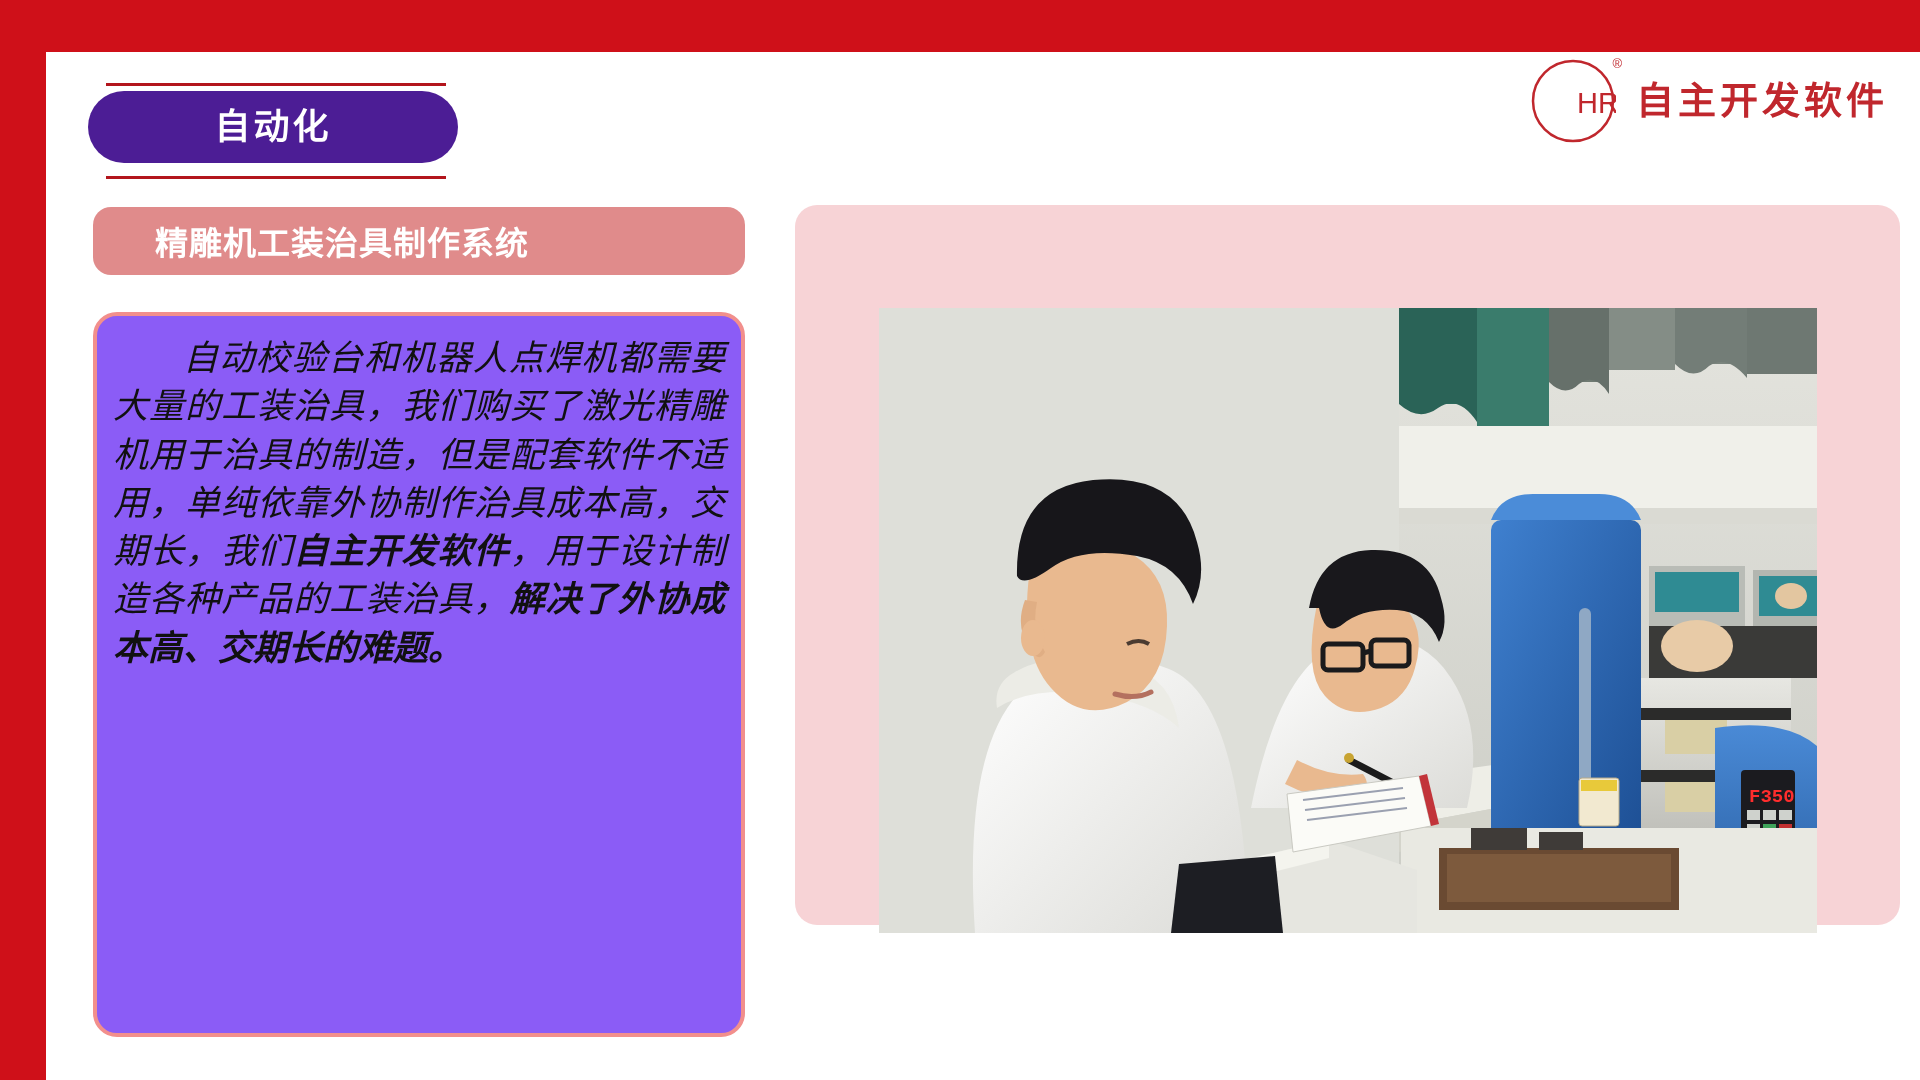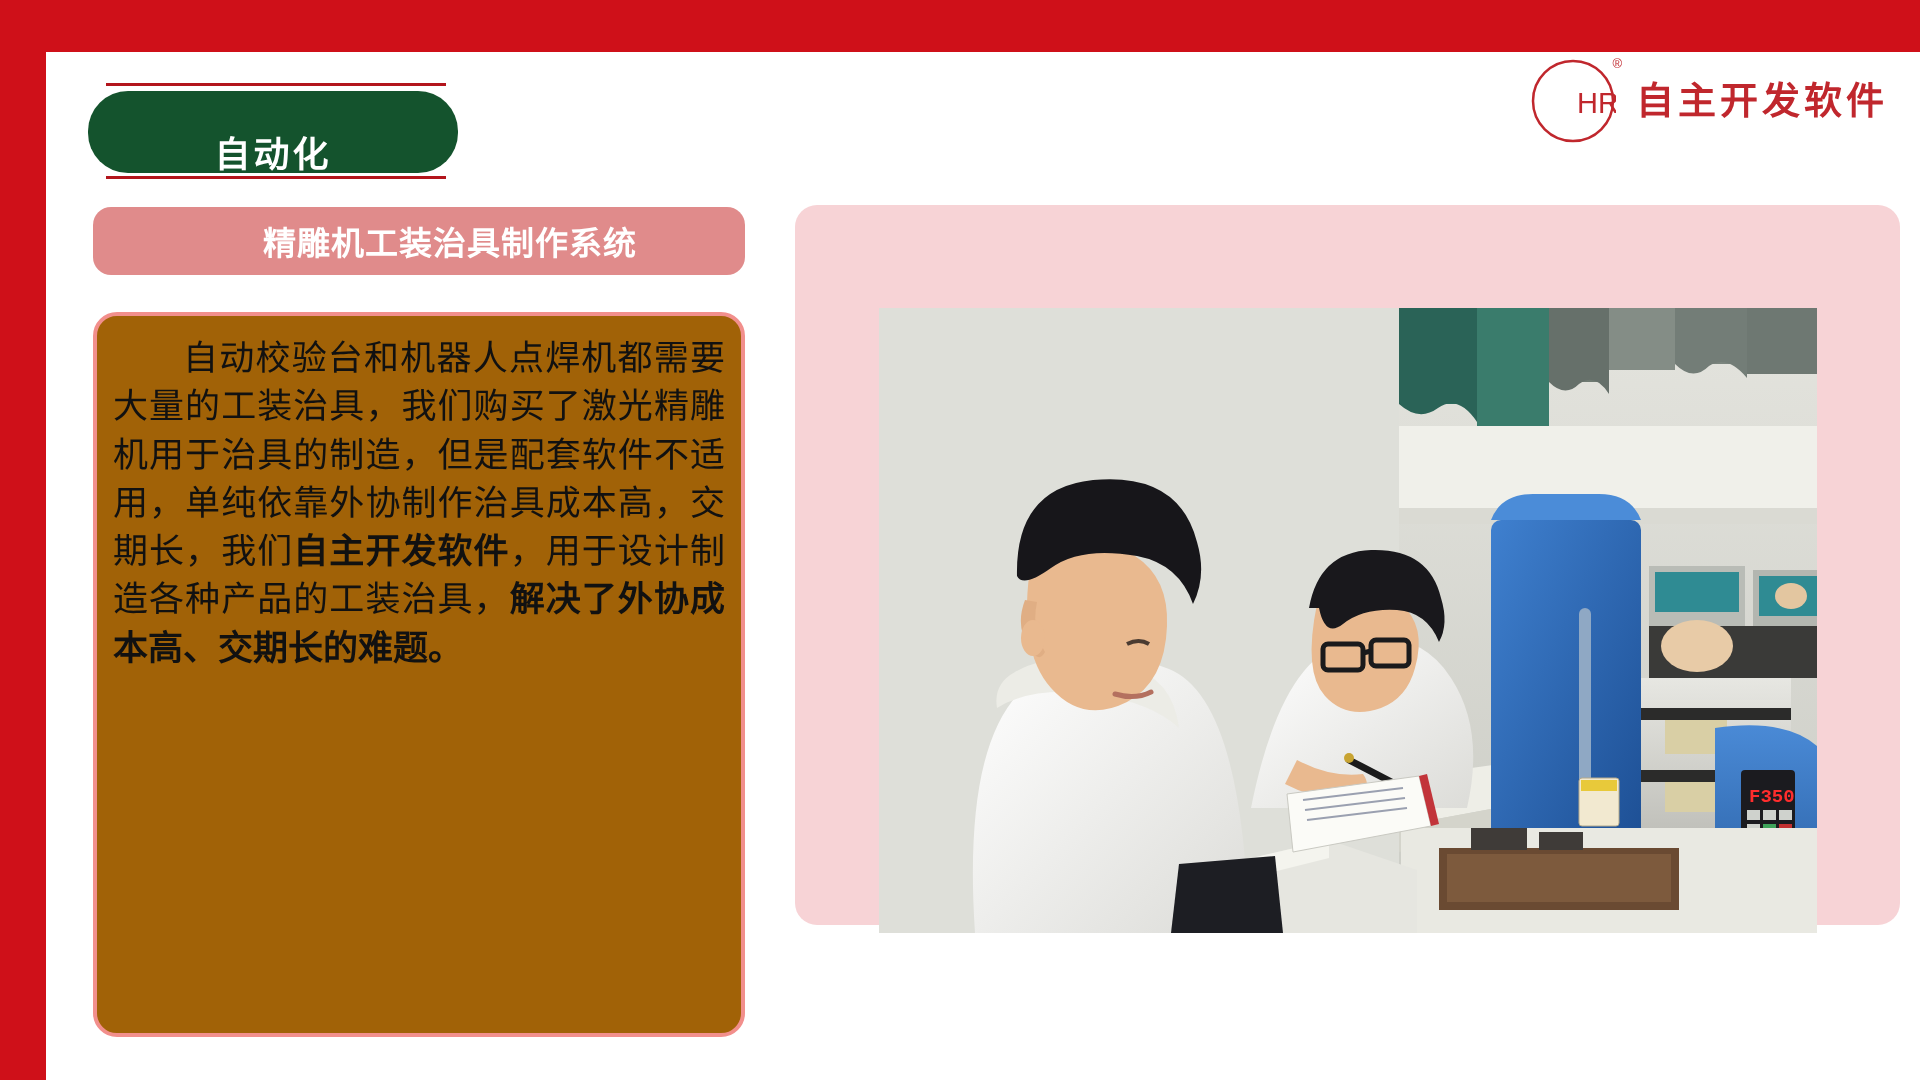--- a/index.html
+++ b/index.html
@@ -35,24 +35,24 @@
   }
   .pill-rule {
     position:absolute; left:18px;
     width:340px; height:3px;
     background:#b3151c;
   }
   .pill-rule.top { top:25px; }
   .pill-rule.bottom { top:118px; }
   .pill {
     position:absolute; left:0; top:33px;
-    width:370px; height:82px;
-    background:#14532d;
+    width:370px; height:72px;
+    background:#4c1d95;
     border-radius:40px;
-    display:flex; align-items:flex-end; justify-content:center;
+    display:flex; align-items:center; justify-content:center;
   }
   .pill-label {
     color:#ffffff;
     font-size:36px;
     font-weight:bold;
     letter-spacing:3px;
     line-height:1;
   }
 
   
@@ -77,40 +77,41 @@
     white-space:nowrap;
     line-height:1;
   }
 
   
   .subtitle-bar {
     position:absolute; left:93px; top:207px;
     width:652px; height:68px;
     background:#e08b8b;
     border-radius:18px;
-    display:flex; align-items:center;justify-content:center;
+    display:flex; align-items:center;
   }
   .subtitle-text {
     margin-left:62px;
     color:#ffffff;
     font-size:33px;
     font-weight:bold;
     letter-spacing:1px;
     white-space:nowrap;
   }
 
   
   .text-panel {
     position:absolute; left:93px; top:312px;
     width:652px; height:725px;
-    background:#a16207;
+    background:#8b5cf6;
     border:4px solid #f28f8c;
     border-radius:24px;
     padding:18px 16px 32px 16px;
     overflow:hidden;
+    font-style:italic;
   }
   .body-copy {
     color:#111111;
     font-size:35px;
     line-height:1.38;
     text-indent:2em;
     text-align:justify;
     letter-spacing:0px;
     word-break:break-all;
   }

